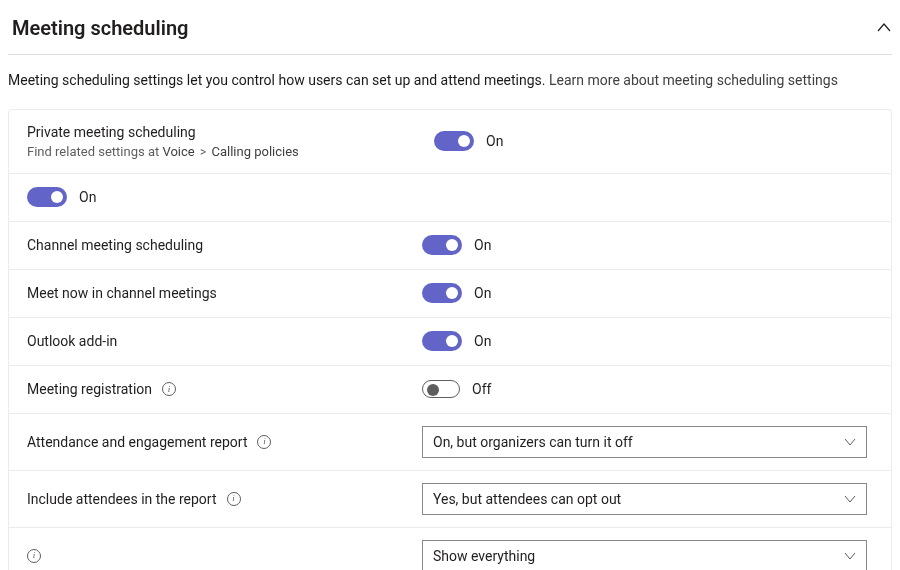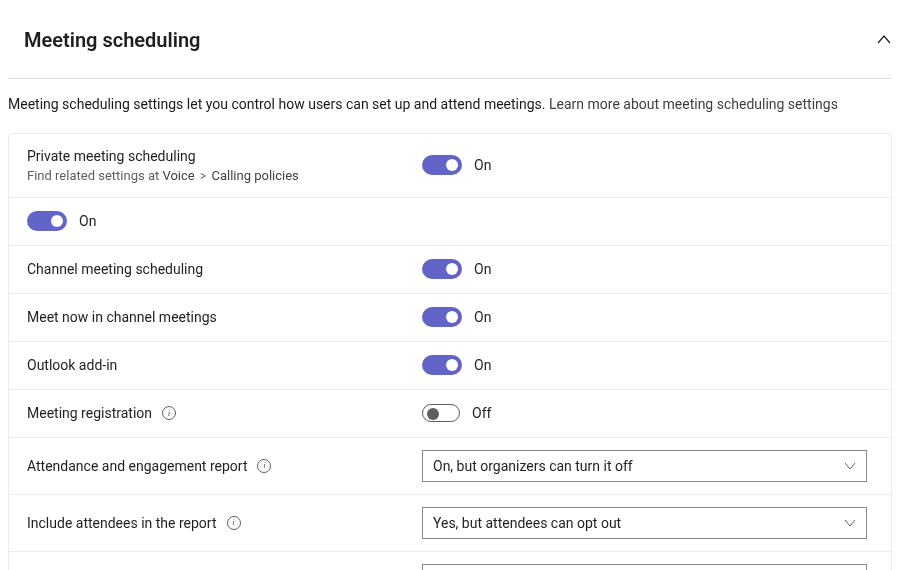--- a/index.html
+++ b/index.html
@@ -16,21 +16,21 @@
   .header {
     display: flex;
     justify-content: space-between;
     align-items: center;
     padding: 6px 0 10px 0;
     border-bottom: 1px solid #e1dfdd;
   }
   .header h1 {
     font-size: 20px;
     font-weight: 600;
-    margin: 16px;
+    margin: 4px;
   }
   .chevron {
     width: 16px; height: 16px;
     display: flex; align-items: center; justify-content: center;
     color: #201f1e;
   }
   .description {
     font-size: 14px;
     color: #1b1a19;
     margin: 16px 0 18px 0;
@@ -46,21 +46,21 @@
     overflow: hidden;
   }
   .setting-row {
     display: flex;
     align-items: center;
     padding: 12px 18px;
     border-bottom: 1px solid #edebe9;
     min-height: 48px;
   }
   .setting-row:last-child { border-bottom: none; }
-  .setting-row.tall { padding-top: 14px; padding-bottom: 14px; }
+  .setting-row.tall { padding-top: 14px; padding-bottom: 14px; gap: 12px; }
   .label-col {
     width: 395px;
     flex-shrink: 0;
     display: flex;
     flex-direction: column;
     gap: 4px;
   }
   .label-col.inline { flex-direction: row; align-items: center; gap: 10px; }
   .label-text {
     font-size: 14px;

